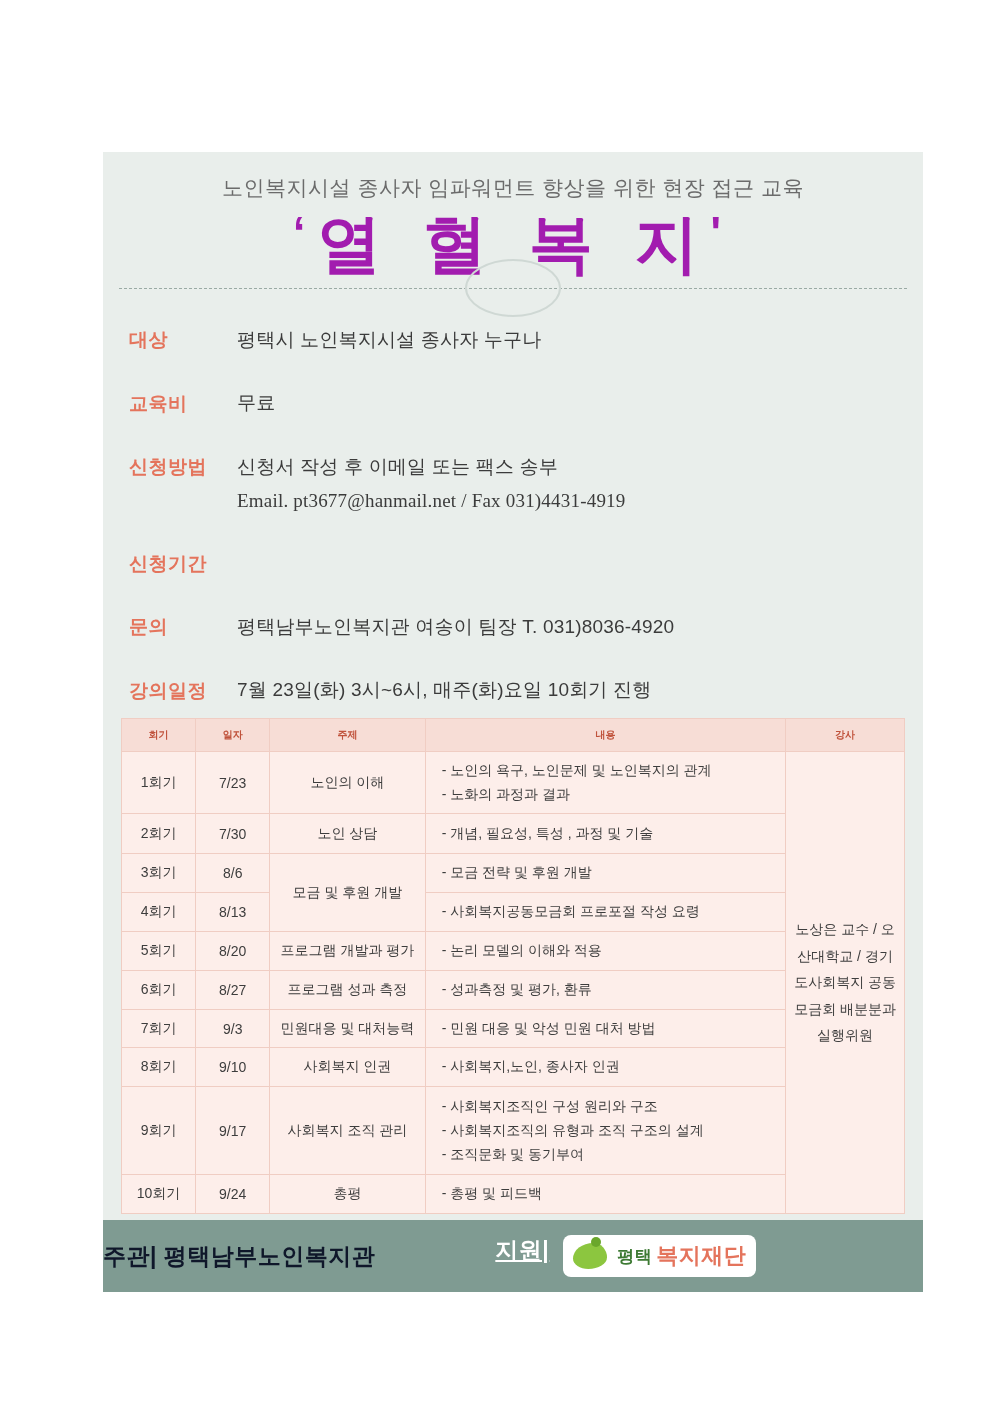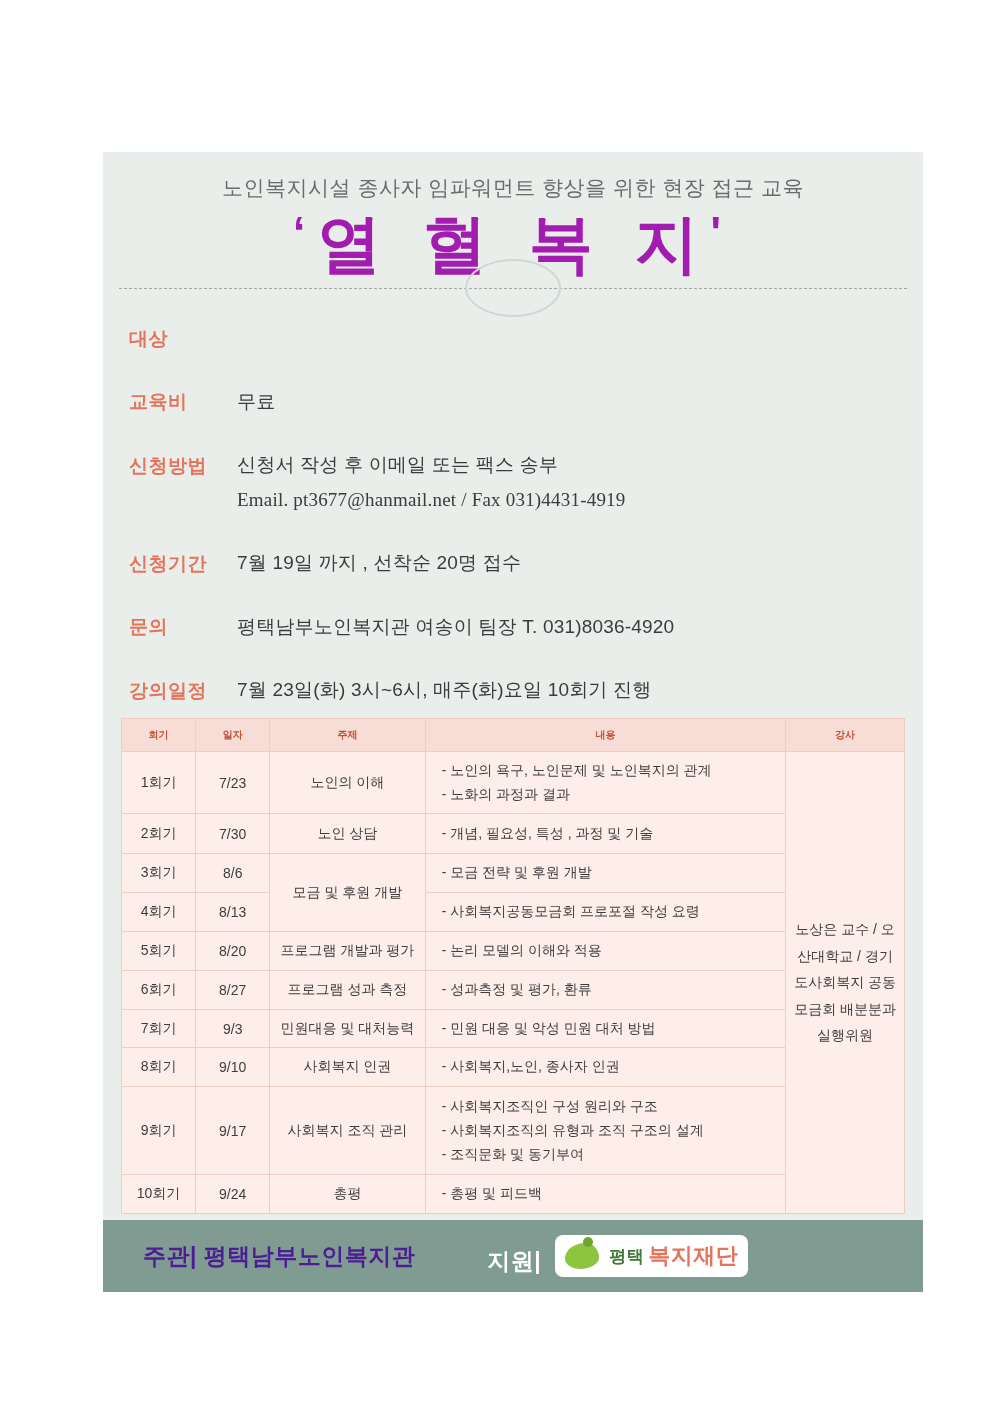--- a/index.html
+++ b/index.html
@@ -151,34 +151,34 @@
     position: absolute;
     left: 0;
     bottom: 0;
     width: 820px;
     height: 72px;
     background: #7f9b92;
     display: flex;
     align-items: center;
   }
   .footer-left {
-    color: #4c1d95;
+    color: #0f172a;
     font-size: 23px;
     font-weight: bold;
-    margin-left: 40px;
     letter-spacing: 0.5px;
   }
   .footer-right {
     color: #ffffff;
     font-size: 23px;
     font-weight: bold;
-    margin-left: 72px;
+    margin-left: 120px;
     display: flex;
-    align-items: flex-end;
+    align-items: flex-start;
     letter-spacing: 0.5px;
+    text-decoration: underline;
   }
   .logo {
     margin-left: 14px;
     display: flex;
     align-items: center;
     background: #ffffff;
     border-radius: 8px;
     padding: 4px 10px 4px 8px;
     position: relative;
   }
@@ -230,38 +230,38 @@
     </div>
     <div class="divider">
       <div class="ellipse"></div>
     </div>
   </div>
 
   <div class="info">
 
     <div class="info-row">
       <div class="info-label">대상</div>
+      <div class="info-value">평택시 노인복지시설 종사자 누구나</div>
     </div>
 
     <div class="info-row">
       <div class="info-label">교육비</div>
       <div class="info-value">무료</div>
     </div>
 
     <div class="info-row">
       <div class="info-label">신청방법</div>
       <div class="info-value">신청서 작성 후 이메일 또는 팩스 송부</div>
     </div>
     <div class="info-subrow">
       <div class="info-value serif">Email.  pt3677@hanmail.net  / Fax 031)4431-4919</div>
     </div>
 
     <div class="info-row">
       <div class="info-label">신청기간</div>
-      <div class="info-value">7월 19일 까지 , 선착순 20명 접수</div>
     </div>
 
     <div class="info-row">
       <div class="info-label">문의</div>
       <div class="info-value">평택남부노인복지관 여송이 팀장  T. 031)8036-4920</div>
     </div>
 
     <div class="info-row">
       <div class="info-label">강의일정</div>
       <div class="info-value">7월 23일(화) 3시~6시,  매주(화)요일 10회기 진행</div>

